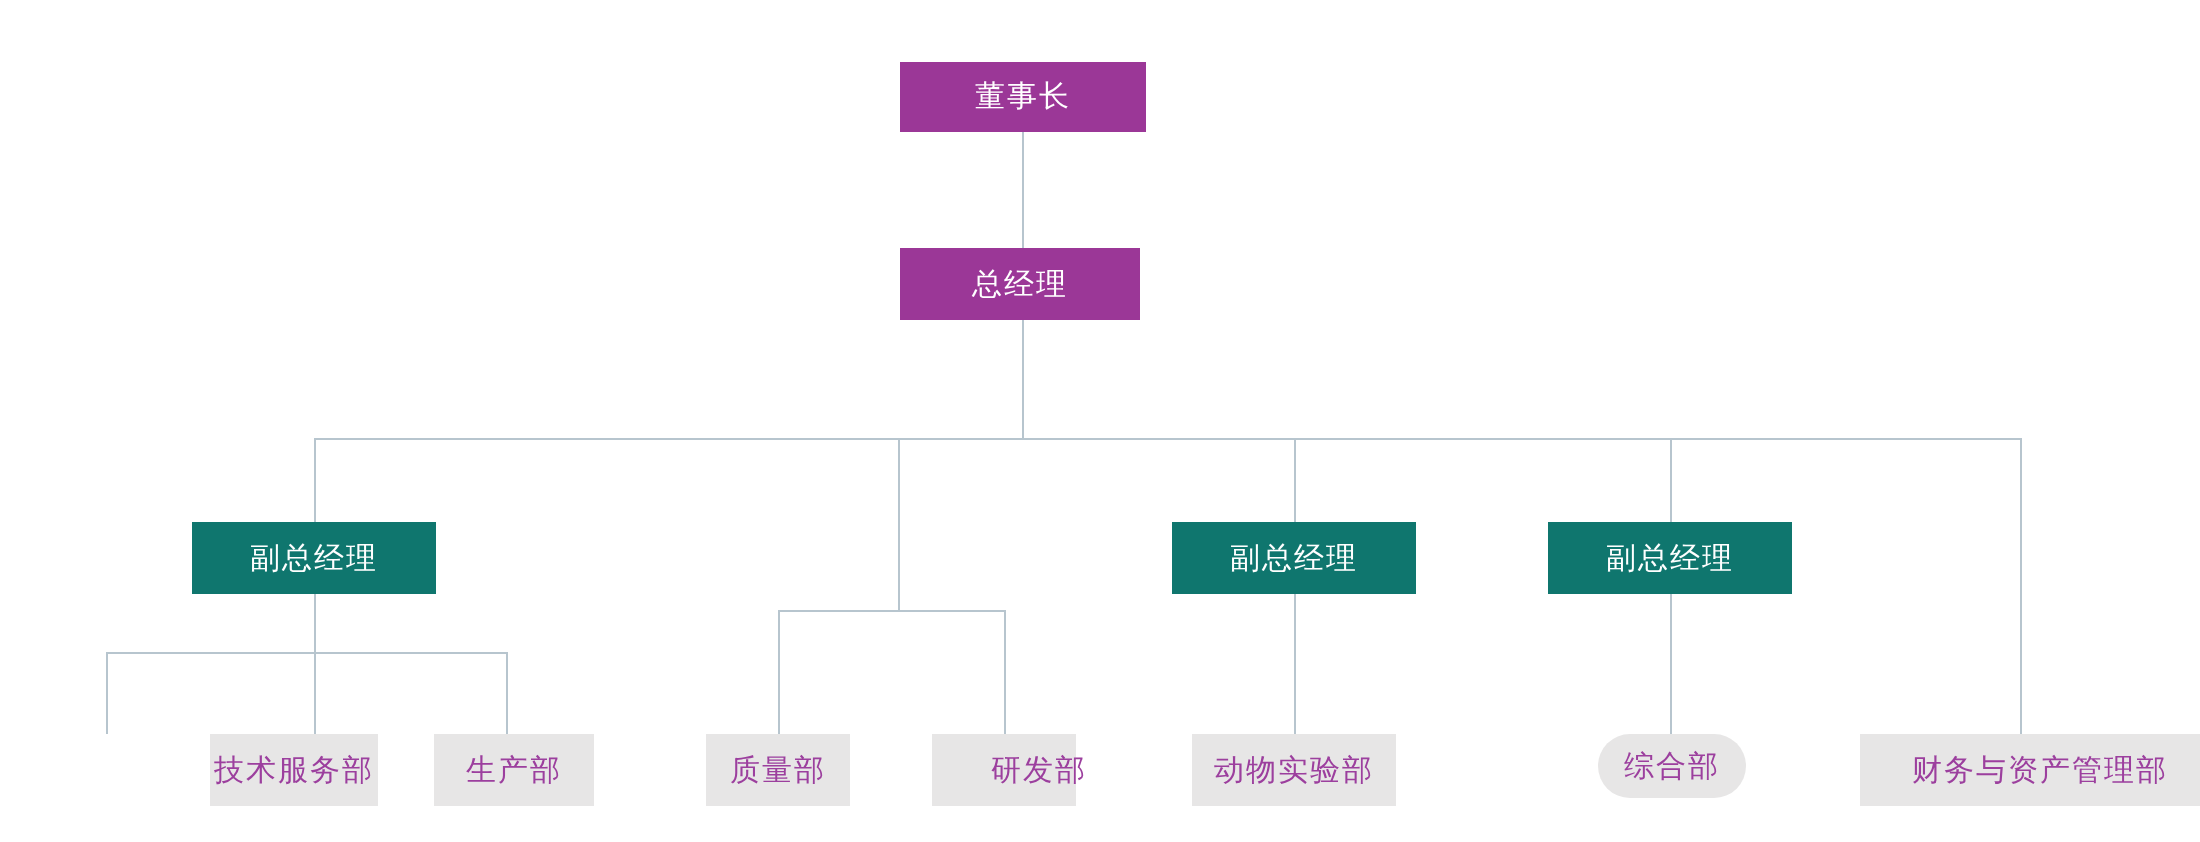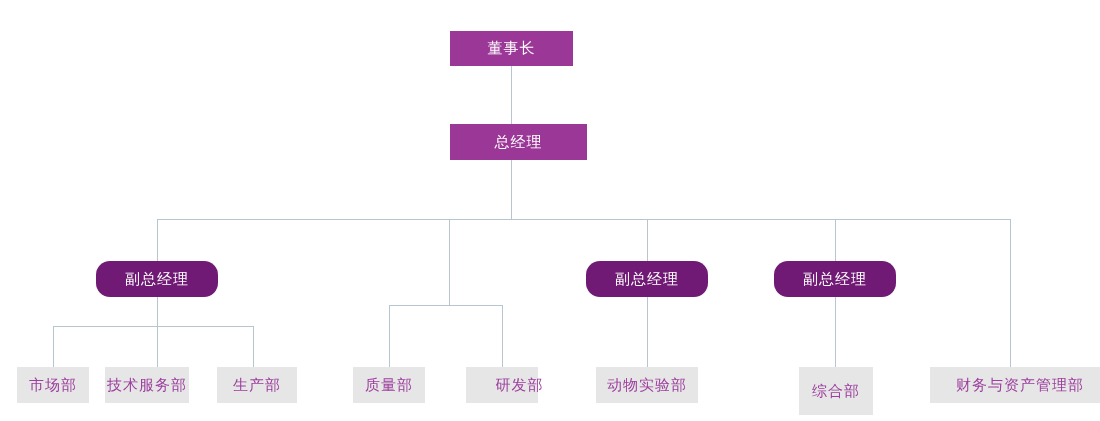--- a/index.html
+++ b/index.html
@@ -1,21 +1,21 @@
 <!DOCTYPE html>
 <html><head>
 <meta charset="utf-8">
 <style>
   html,body{margin:0;padding:0;background:#ffffff;}
   body{font-family:"Liberation Sans","DejaVu Sans",sans-serif;}
   #canvas{position:relative;width:1100px;height:421px;background:#ffffff;overflow:hidden;}
   .node{position:absolute;display:flex;align-items:center;justify-content:center;
         font-size:15px;letter-spacing:1px;white-space:nowrap;box-sizing:border-box;}
   .exec{background:#9B3797;color:#ffffff;}
-  .deputy{background:#701a75;color:#ffffff;border-radius:14px;}
+  .deputy{background:#0f766e;color:#ffffff;}
   .dept{background:#E7E6E6;color:#9C3F9E;}
   .vline{position:absolute;width:1px;background:#B7C5CE;}
   .hline{position:absolute;height:1px;background:#B7C5CE;}
 </style>
 </head>
 <body>
 
 <div id="canvas">
 
   <div class="vline" style="left:511px;top:66px;height:58px;"></div>
@@ -36,28 +36,27 @@
 
   <div class="hline" style="left:389px;top:305px;width:114px;"></div>
   <div class="vline" style="left:389px;top:305px;height:62px;"></div>
   <div class="vline" style="left:502px;top:305px;height:62px;"></div>
 
   <div class="vline" style="left:647px;top:297px;height:70px;"></div>
   <div class="vline" style="left:835px;top:297px;height:70px;"></div>
 
   <div class="node exec" style="left:450px;top:31px;width:123px;height:35px;">董事长</div>
 
-  <div class="node exec" style="left:450px;top:124px;width:137px;height:36px;">总经理</div>
+  <div class="node exec" style="left:450px;top:124px;width:120px;height:36px;">总经理</div>
 
   <div class="node deputy" style="left:96px;top:261px;width:122px;height:36px;">副总经理</div>
   <div class="node deputy" style="left:586px;top:261px;width:122px;height:36px;">副总经理</div>
   <div class="node deputy" style="left:774px;top:261px;width:122px;height:36px;">副总经理</div>
 
-  <div class="node dept" style="left:17px;top:367px;width:72px;height:36px;">市场部</div>
   <div class="node dept" style="left:105px;top:367px;width:84px;height:36px;">技术服务部</div>
   <div class="node dept" style="left:217px;top:367px;width:80px;height:36px;">生产部</div>
   <div class="node dept" style="left:353px;top:367px;width:72px;height:36px;">质量部</div>
   <div class="node dept" style="left:466px;top:367px;width:72px;height:36px;padding-left:35px;">研发部</div>
   <div class="node dept" style="left:596px;top:367px;width:102px;height:36px;">动物实验部</div>
-  <div class="node dept" style="left:799px;top:367px;width:74px;height:48px;">综合部</div>
+  <div class="node dept" style="left:799px;top:367px;width:74px;height:32px;border-radius:16px;">综合部</div>
   <div class="node dept" style="left:930px;top:367px;width:180px;height:36px;">财务与资产管理部</div>
 
 </div>
 
 </body></html>

